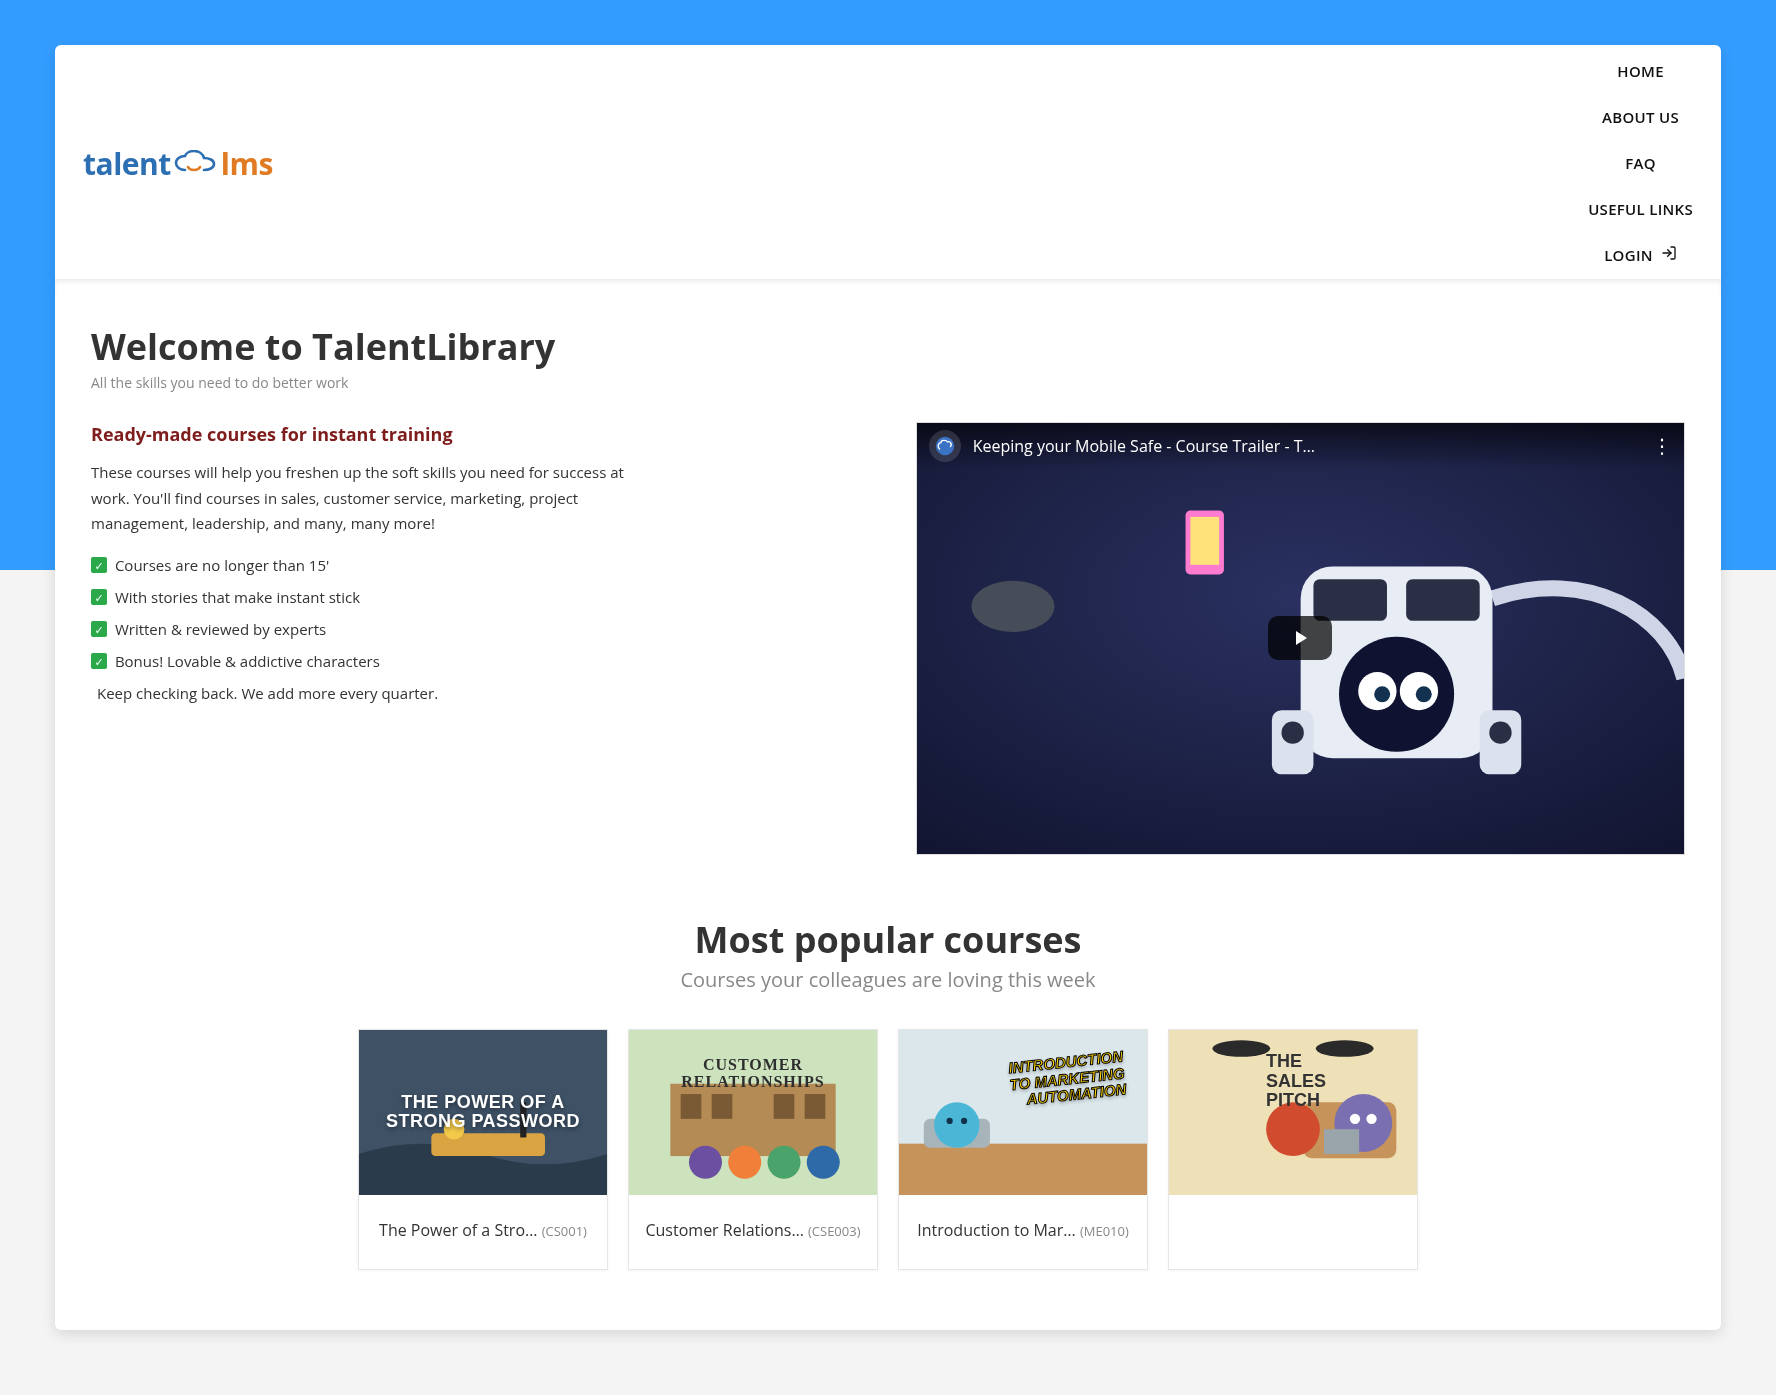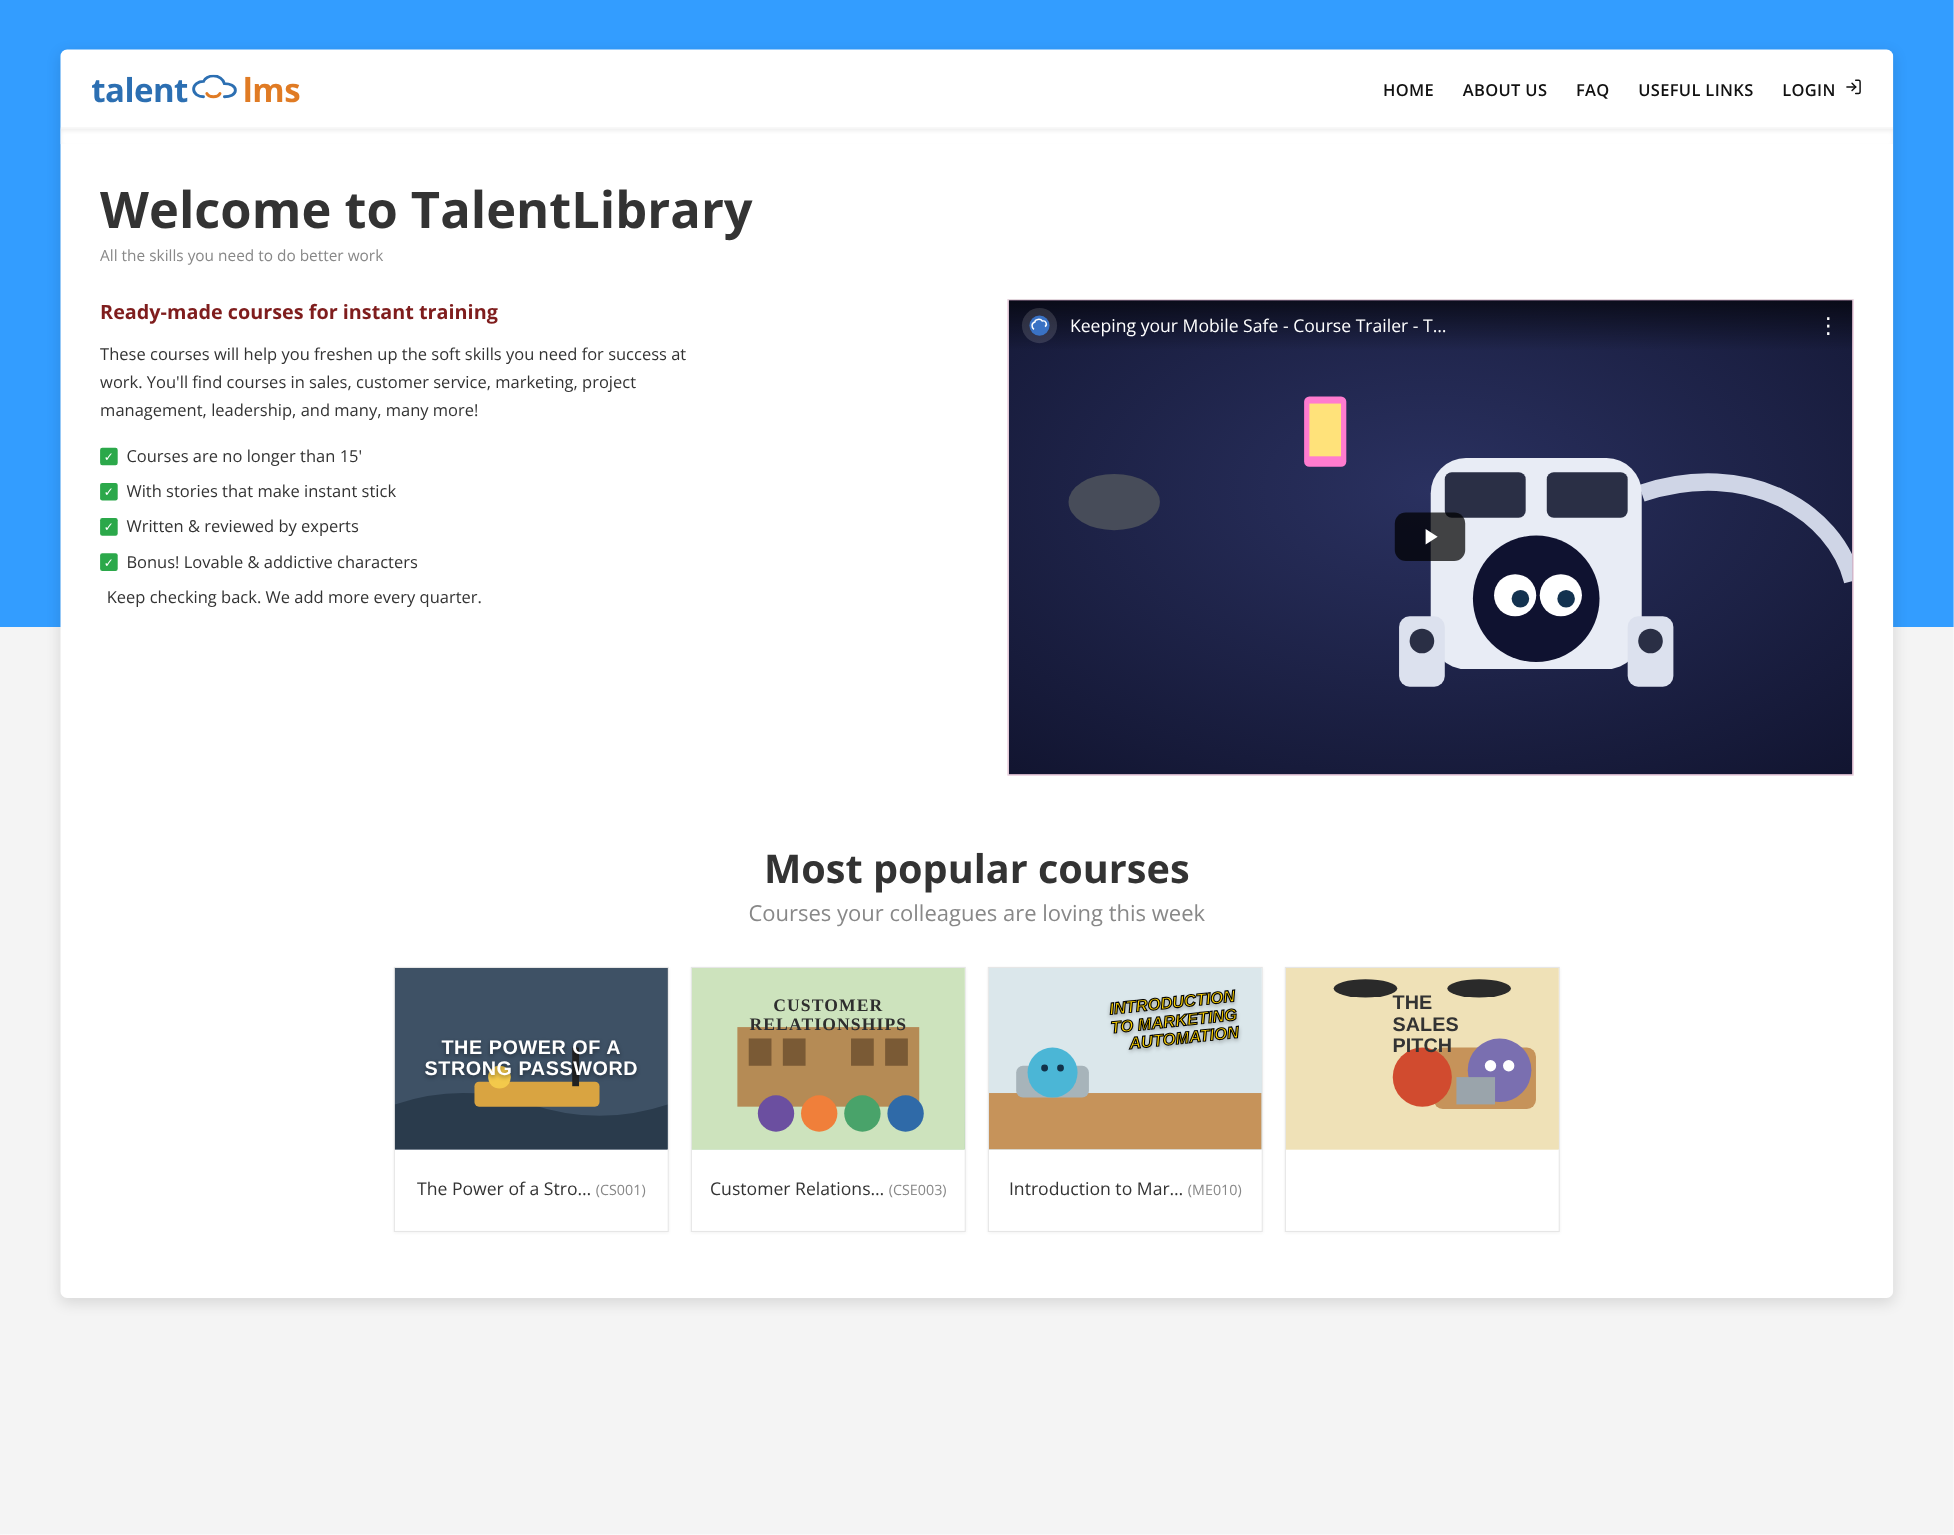--- a/index.html
+++ b/index.html
@@ -22,30 +22,30 @@
     padding: 16px 28px 14px 28px;
     border-bottom: 1px solid #eee;
   }
   .logo { display:flex; align-items:baseline; font-weight:700; font-size:30px; letter-spacing:-.5px; }
   .logo .t1 { color:#2c6fb2; }
   .logo .cloud {
     display:inline-block; position:relative; top:3px; margin:0 2px;
   }
   .logo .cloud svg { width:46px; height:28px; display:block; }
   .logo .t2 { color:#e07b24; }
-  nav.mainnav { display:flex; gap:26px; align-items:center; }
+  nav.mainnav { display:flex; gap:26px; align-items:center;flex-direction:column; }
   nav.mainnav a { color:#111; text-decoration:none; font-size:15px; font-weight:600; letter-spacing:.3px; }
   .login-icn { margin-left:4px; display:inline-flex; align-items:center; }
   .login-icn svg { width:16px; height:16px; }
 
   .sub-shadow { height:14px; background:#fff; box-shadow: 0 2px 4px rgba(0,0,0,.07) inset; }
 
   
   .hero { padding: 28px 36px 0 36px; }
-  .hero h1 { font-size:46px; font-weight:700; color:#333; }
+  .hero h1 { font-size:36px; font-weight:700; color:#333; }
   .hero p.tagline { font-size:14px; color:#888; font-weight:400; margin-top:2px; }
 
   .content-row { display:flex; gap:40px; padding: 30px 36px 20px 36px; align-items:flex-start; }
   .left { flex:1.02; }
   .left h3 { font-size:18px; color:#7f1d1d; font-weight:700; margin-bottom:14px; }
   .left p.desc { font-size:15px; color:#333; line-height:1.7; margin-bottom:18px; max-width:560px; }
   .left ul.features { list-style:none; }
   .left ul.features li { font-size:15px; color:#333; margin-bottom:12px; }
   .left ul.features li .chk { color:#fff; background:#2ba84a; display:inline-flex; align-items:center; justify-content:center; width:16px; height:16px; border-radius:2px; font-size:11px; margin-right:4px; position:relative; top:-1px; }
   .left p.note { font-size:15px; color:#333; margin-left:6px; }

